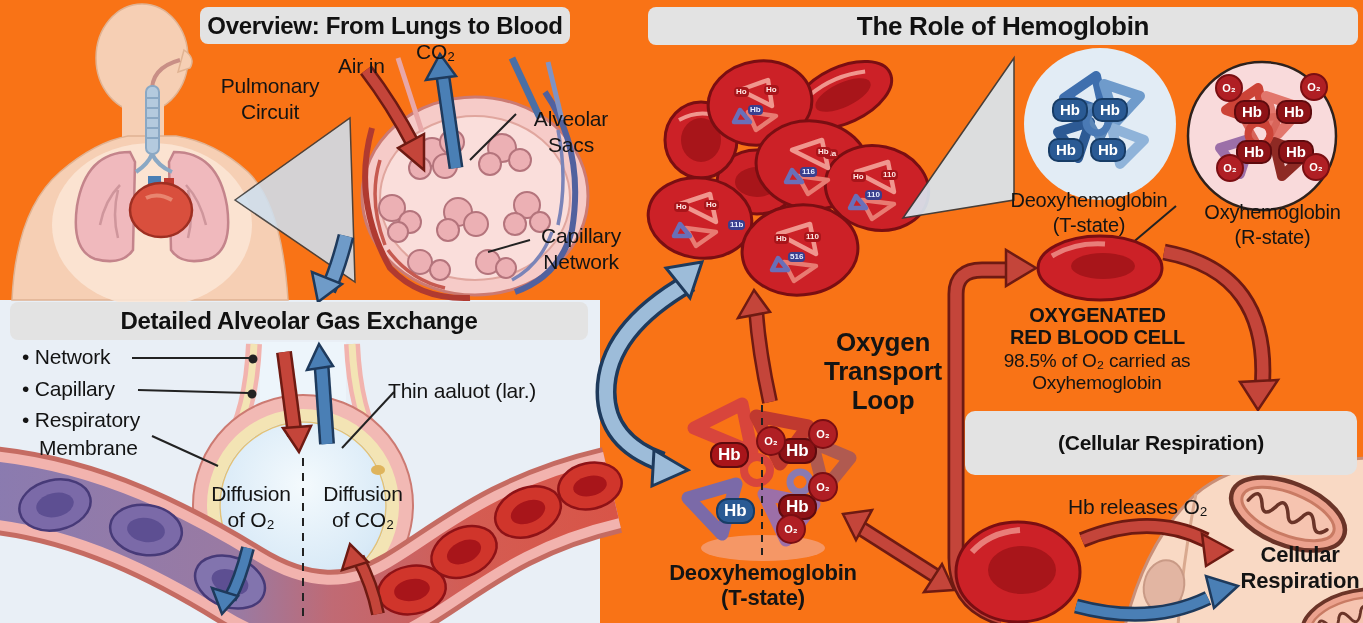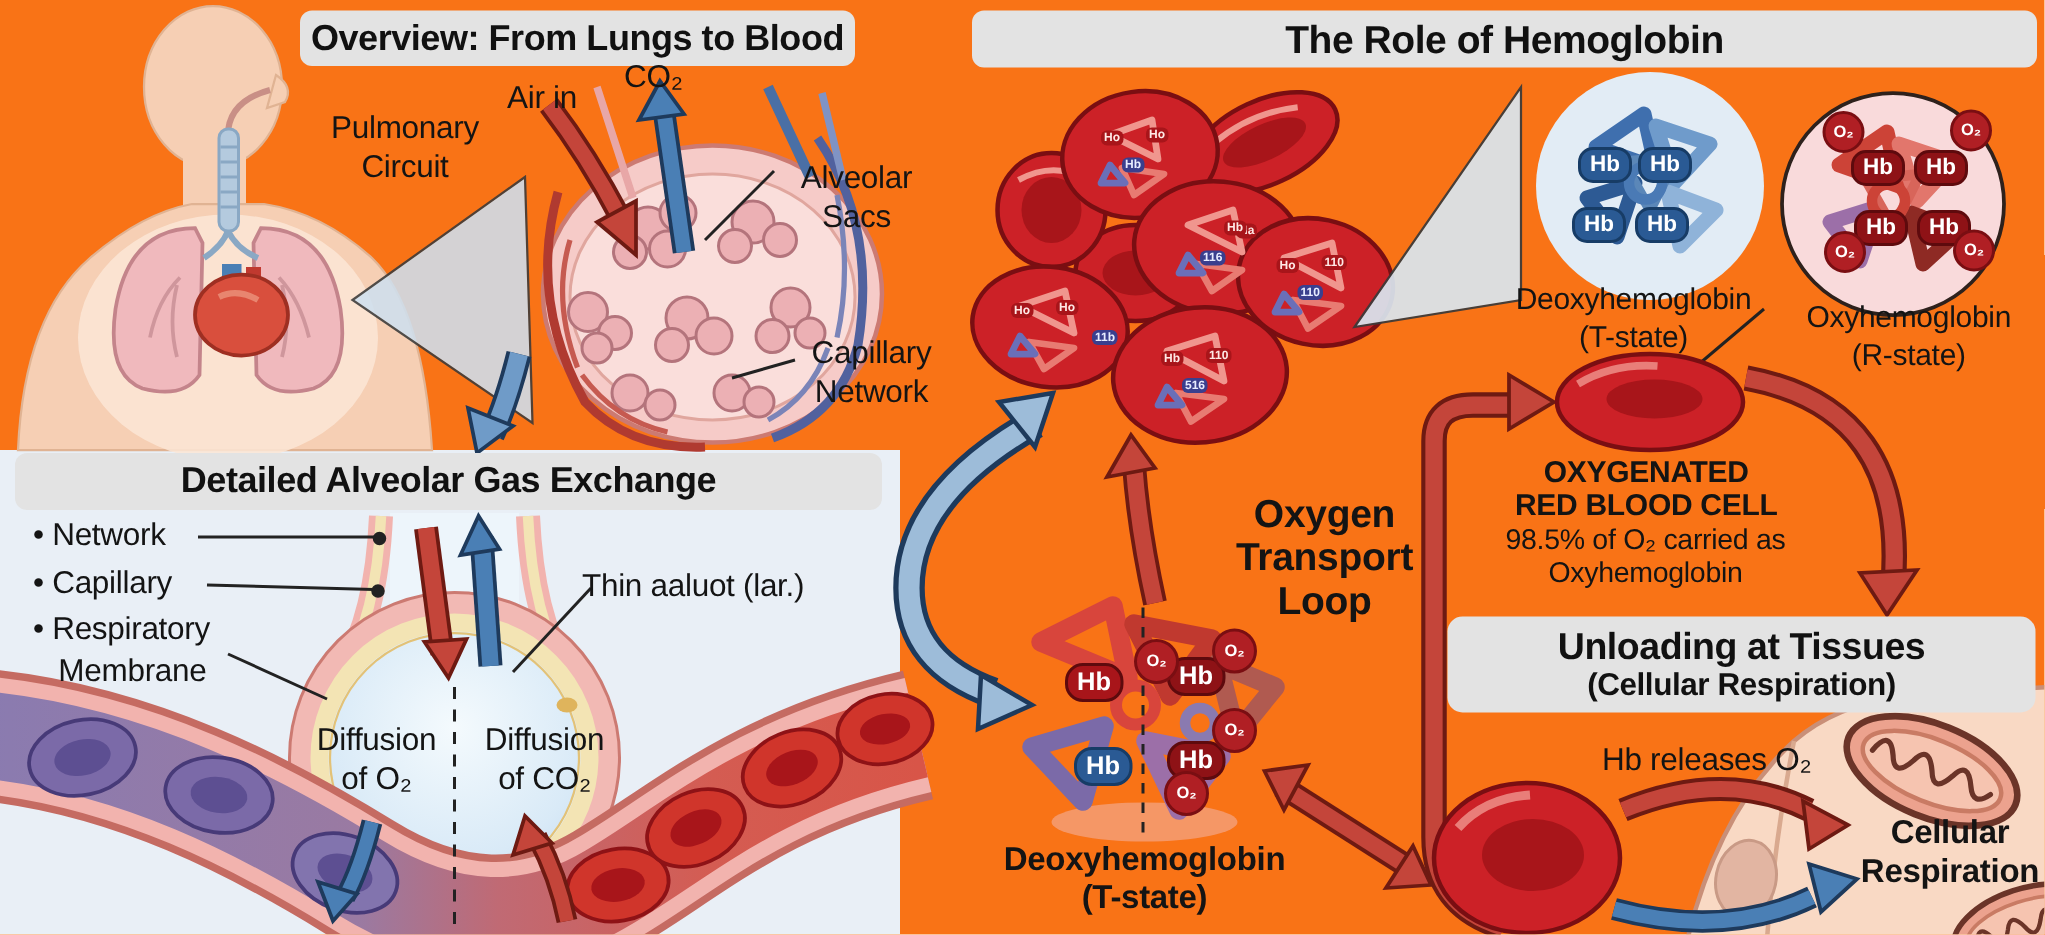--- a/index.html
+++ b/index.html
@@ -403,21 +403,20 @@
 <div class="t ctr" style="left:1195px;top:200px;width:155px;font-size:20px;">Oxyhemoglobin
 (R-state)</div>
 <div class="t ctr b" style="left:990px;top:304px;width:215px;font-size:20px;line-height:1.12;">OXYGENATED
 RED BLOOD CELL</div>
 <div class="t ctr" style="left:982px;top:350px;width:230px;font-size:19px;line-height:1.15;">98.5% of O₂ carried as
 Oxyhemoglobin</div>
 <div class="t ctr b" style="left:822px;top:328px;width:122px;font-size:26px;line-height:1.12;">Oxygen
 Transport
 Loop</div>
 <div class="hdr" style="left:965px;top:411px;width:392px;height:64px;border-radius:10px;line-height:1.15;">
-  <span style="font-size:25px;">Unloading at Tissues</span>
   <span style="font-size:21px;">(Cellular Respiration)</span>
 </div>
 <div class="t ctr b" style="left:665px;top:560px;width:196px;font-size:22px;line-height:1.15;">Deoxyhemoglobin
 (T-state)</div>
 <div class="t" style="left:1068px;top:494px;font-size:21px;">Hb releases O₂</div>
 <div class="t ctr b" style="left:1240px;top:542px;width:120px;font-size:22px;line-height:1.2;">Cellular
 Respiration</div>
 
 <span class="pill pb" style="left:1052px;top:98px;">Hb</span>
 <span class="pill pb" style="left:1092px;top:98px;">Hb</span>

